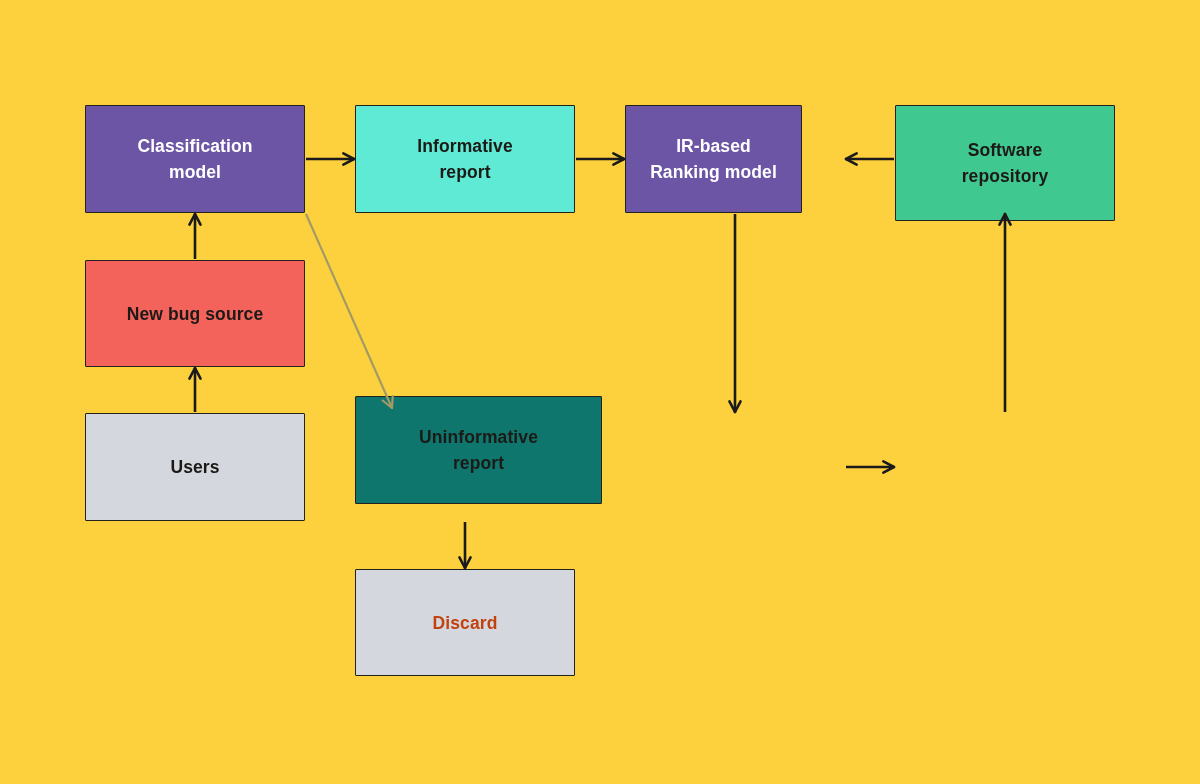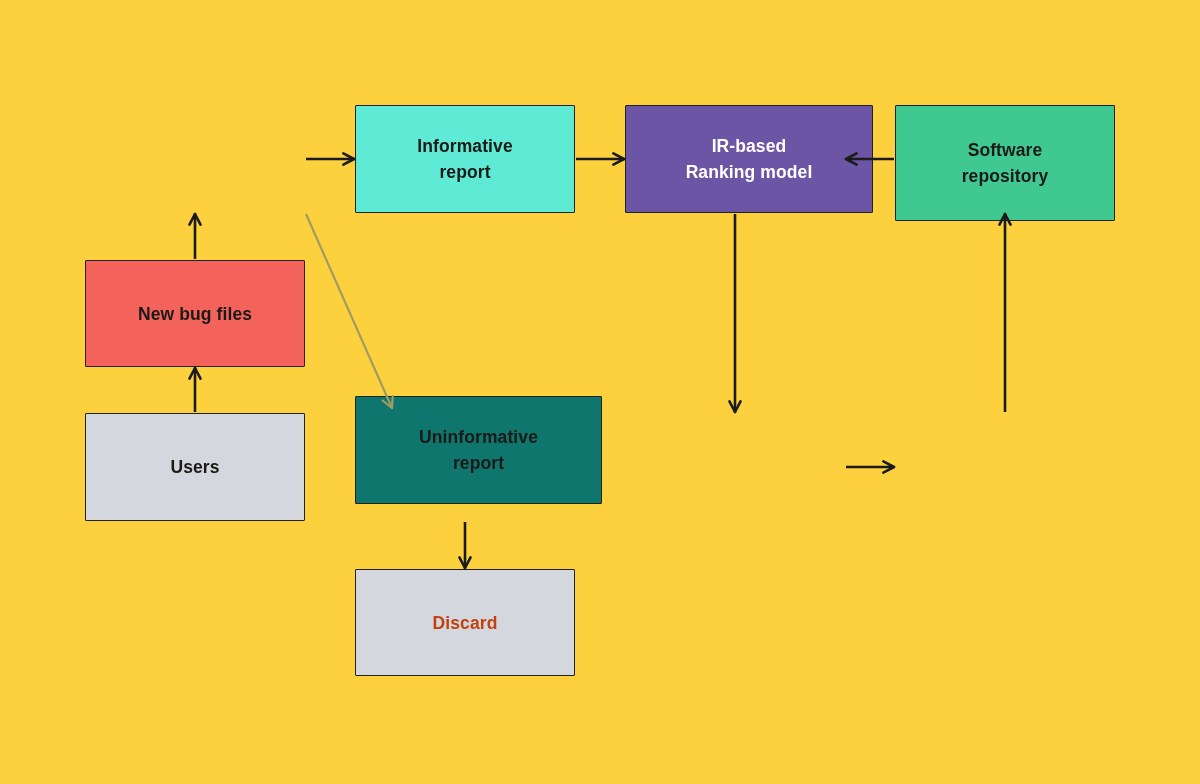--- a/index.html
+++ b/index.html
@@ -24,31 +24,33 @@
   #edges {
     position: absolute; left: 0; top: 0;
     pointer-events: none;
   }
 </style>
 </head>
 <body style="background: rgb(252, 209, 61);">
 
 <div id="canvas">
 
+  <div class="node" style="left: 85px; top: 105px; width: 220px; height: 108px; background: rgb(107, 85, 164); color: rgb(255, 255, 255);">Classification
+model</div>
 
   <div class="node" style="left: 355px; top: 105px; width: 220px; height: 108px; background: #5eead4; color: rgb(28, 26, 23);">Informative
 report</div>
 
-  <div class="node" style="left: 625px; top: 105px; width: 248px; height: 108px; background: rgb(107, 85, 164); color: rgb(255, 255, 255);">IR-based
+  <div class="node" style="left: 625px; top: 105px; width: 177px; height: 108px; background: rgb(107, 85, 164); color: rgb(255, 255, 255);">IR-based
 Ranking model</div>
 
   <div class="node" style="left: 895px; top: 105px; width: 220px; height: 116px; background: rgb(64, 200, 145); color: rgb(28, 26, 23);">Software
 repository</div>
 
-  <div class="node" style="left: 85px; top: 260px; width: 220px; height: 107px; background: rgb(244, 99, 91); color: rgb(28, 26, 23);">New bug files</div>
+  <div class="node" style="left: 85px; top: 260px; width: 220px; height: 107px; background: rgb(244, 99, 91); color: rgb(28, 26, 23);">New bug source</div>
 
   <div class="node" style="left: 85px; top: 413px; width: 220px; height: 108px; background: rgb(212, 216, 222); color: rgb(28, 26, 23);">Users</div>
 
   <div class="node" style="left: 355px; top: 396px; width: 247px; height: 108px; background: #0f766e; color: rgb(28, 26, 23);">Uninformative
 report</div>
 
 
 
   <div class="node" style="left: 355px; top: 569px; width: 220px; height: 107px; background: rgb(212, 216, 222); color: #c2410c;">Discard</div>
 

